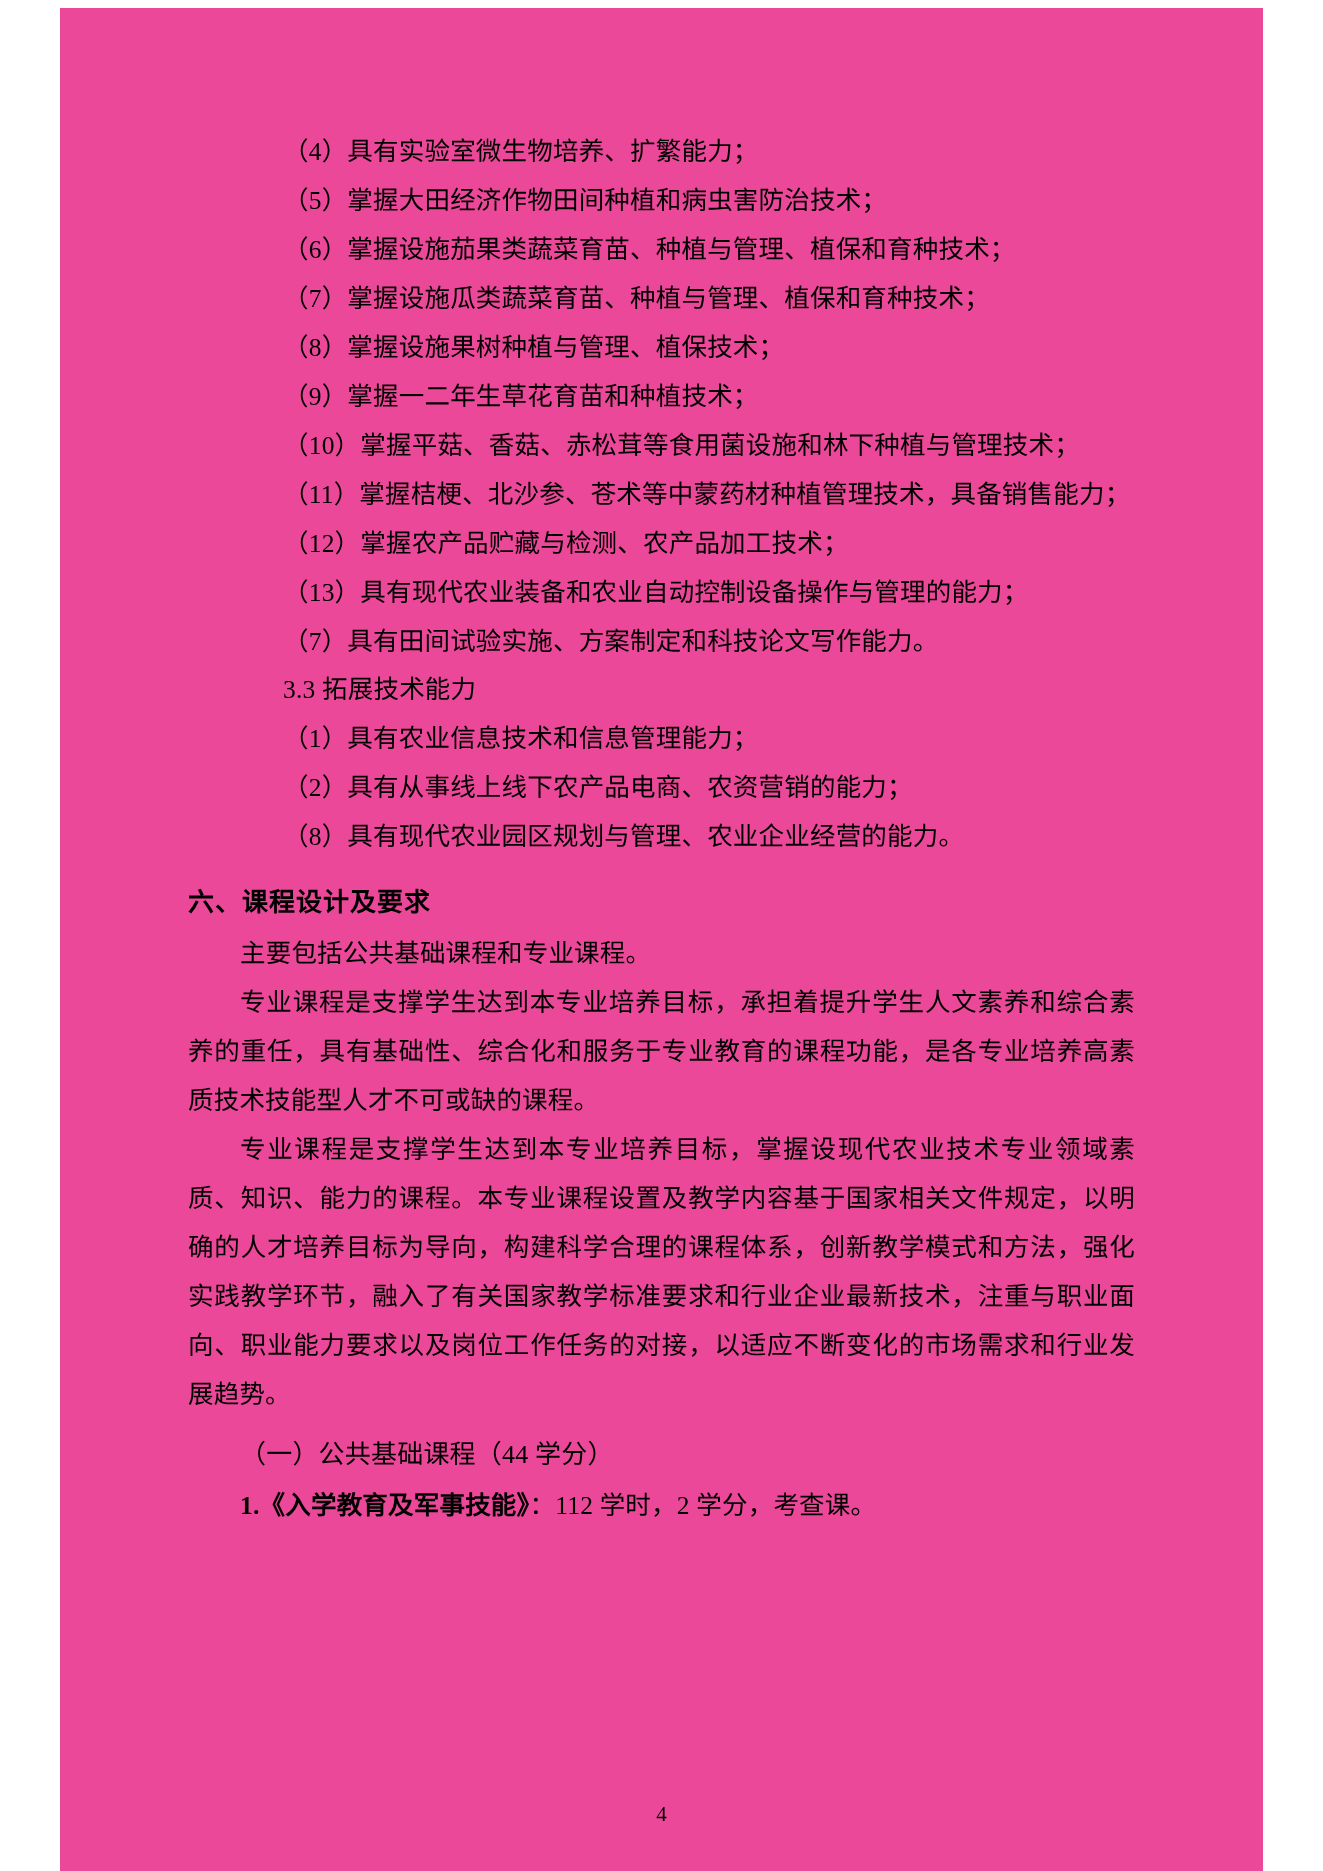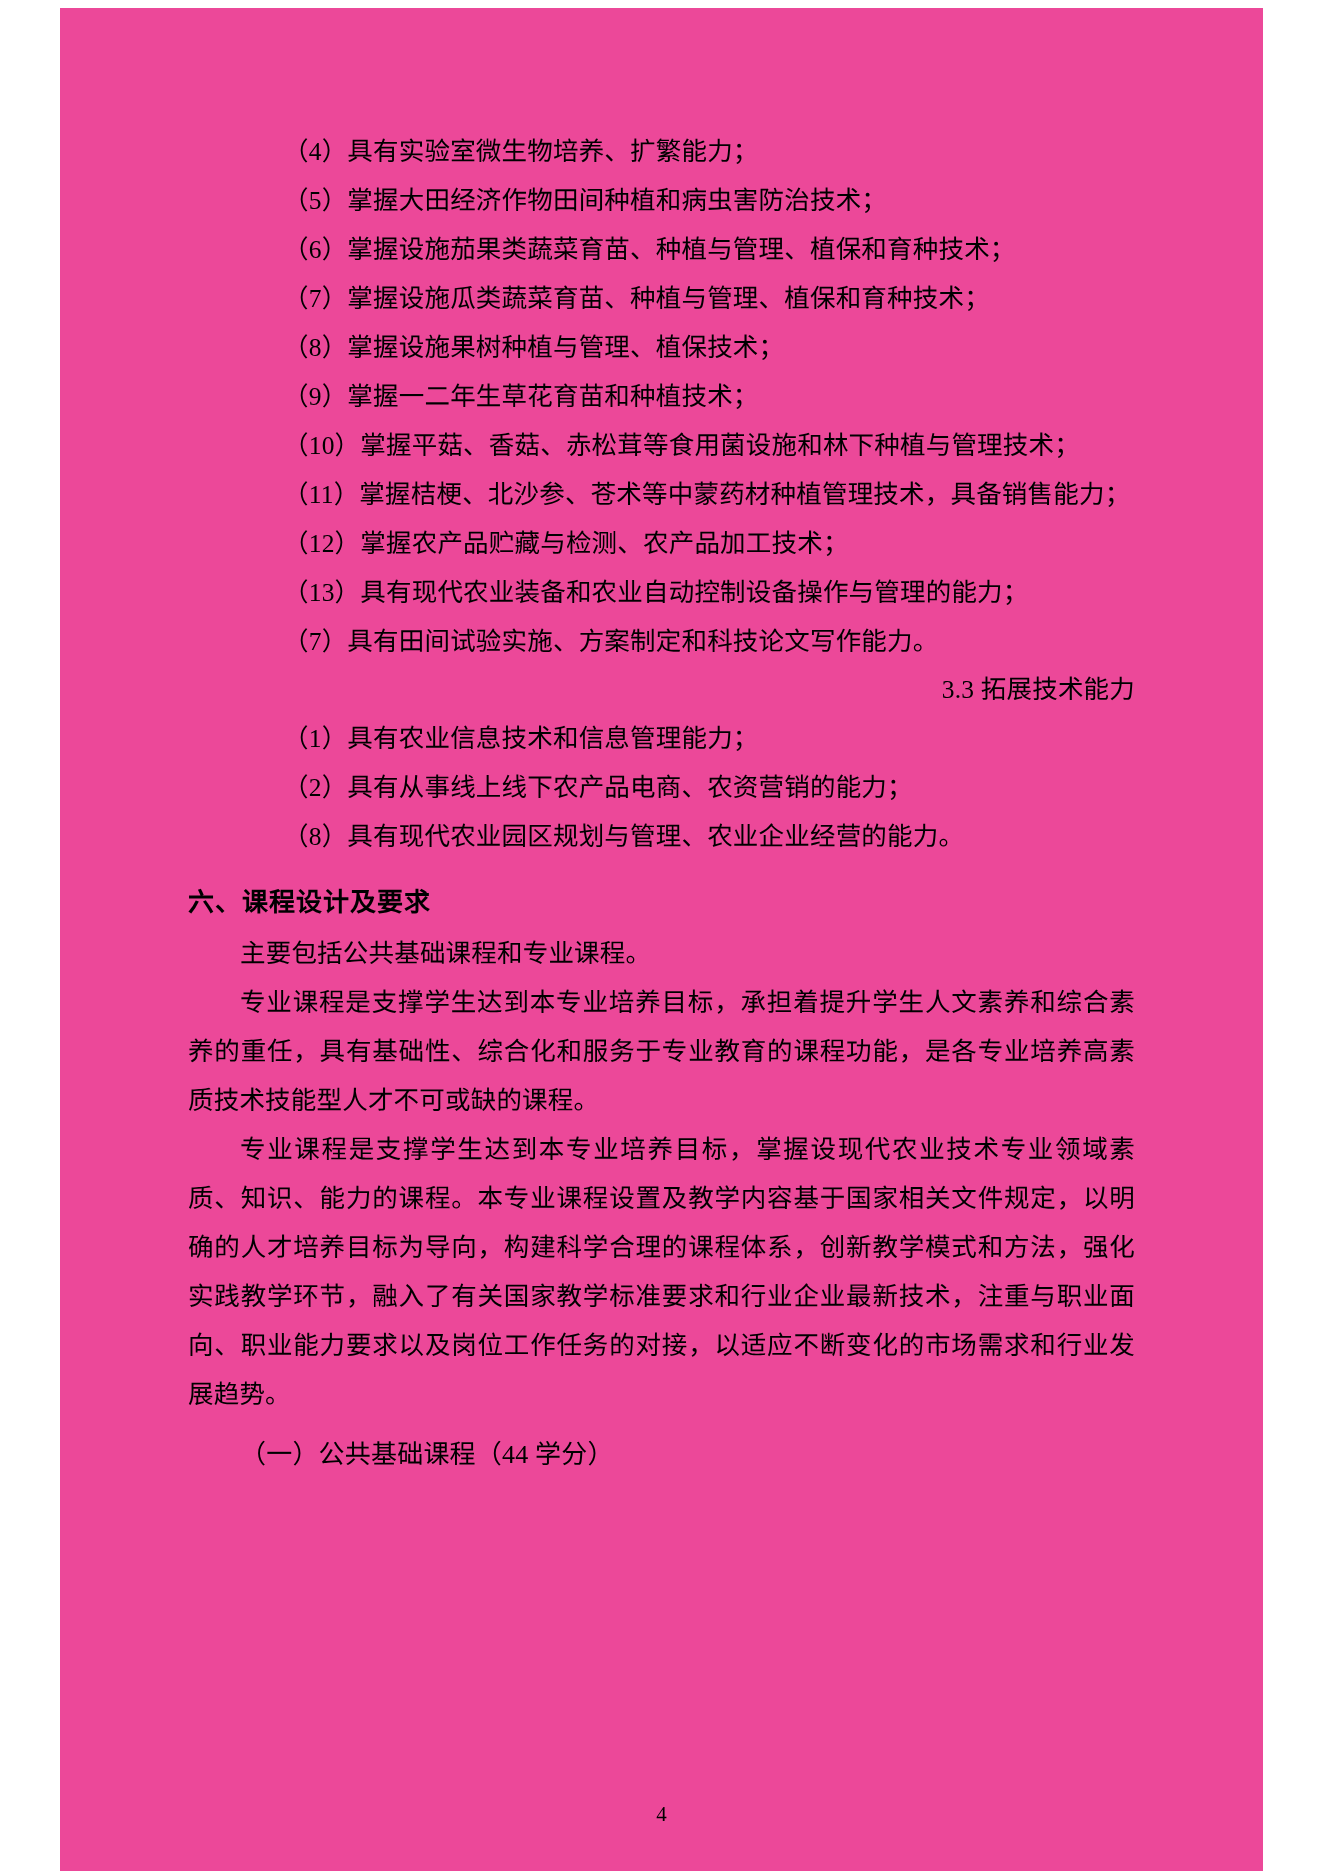--- a/index.html
+++ b/index.html
@@ -31,21 +31,20 @@
     text-indent: 0;
     margin: 0;
     padding-left: 95px;
     white-space: nowrap;
   }
   
   .subheading {
     margin: 0;
     padding-left: 95px;
     white-space: nowrap;
-    text-align: right;
   }
   
   .section-heading {
     margin: 16px 0 2px 0;
     padding-left: 0;
     font-weight: bold;
     font-size: 26px;
     letter-spacing: 1px;
   }
   
@@ -102,18 +101,19 @@
     <p class="item">（8）具有现代农业园区规划与管理、农业企业经营的能力。</p>
 
     <h2 class="section-heading">六、课程设计及要求</h2>
 
     <p class="para">主要包括公共基础课程和专业课程。</p>
     <p class="para">专业课程是支撑学生达到本专业培养目标，承担着提升学生人文素养和综合素养的重任，具有基础性、综合化和服务于专业教育的课程功能，是各专业培养高素质技术技能型人才不可或缺的课程。</p>
     <p class="para">专业课程是支撑学生达到本专业培养目标，掌握设现代农业技术专业领域素质、知识、能力的课程。本专业课程设置及教学内容基于国家相关文件规定，以明确的人才培养目标为导向，构建科学合理的课程体系，创新教学模式和方法，强化实践教学环节，融入了有关国家教学标准要求和行业企业最新技术，注重与职业面向、职业能力要求以及岗位工作任务的对接，以适应不断变化的市场需求和行业发展趋势。</p>
 
     <p class="para-heading">（一）公共基础课程（44 学分）</p>
 
+    <p class="para-course"><b>1.《入学教育及军事技能》</b><span>：112 学时，2 学分，考查课。</span></p>
 
 
   </div>
 
   <div class="page-number">4</div>
 </div>
 
 </body></html>

